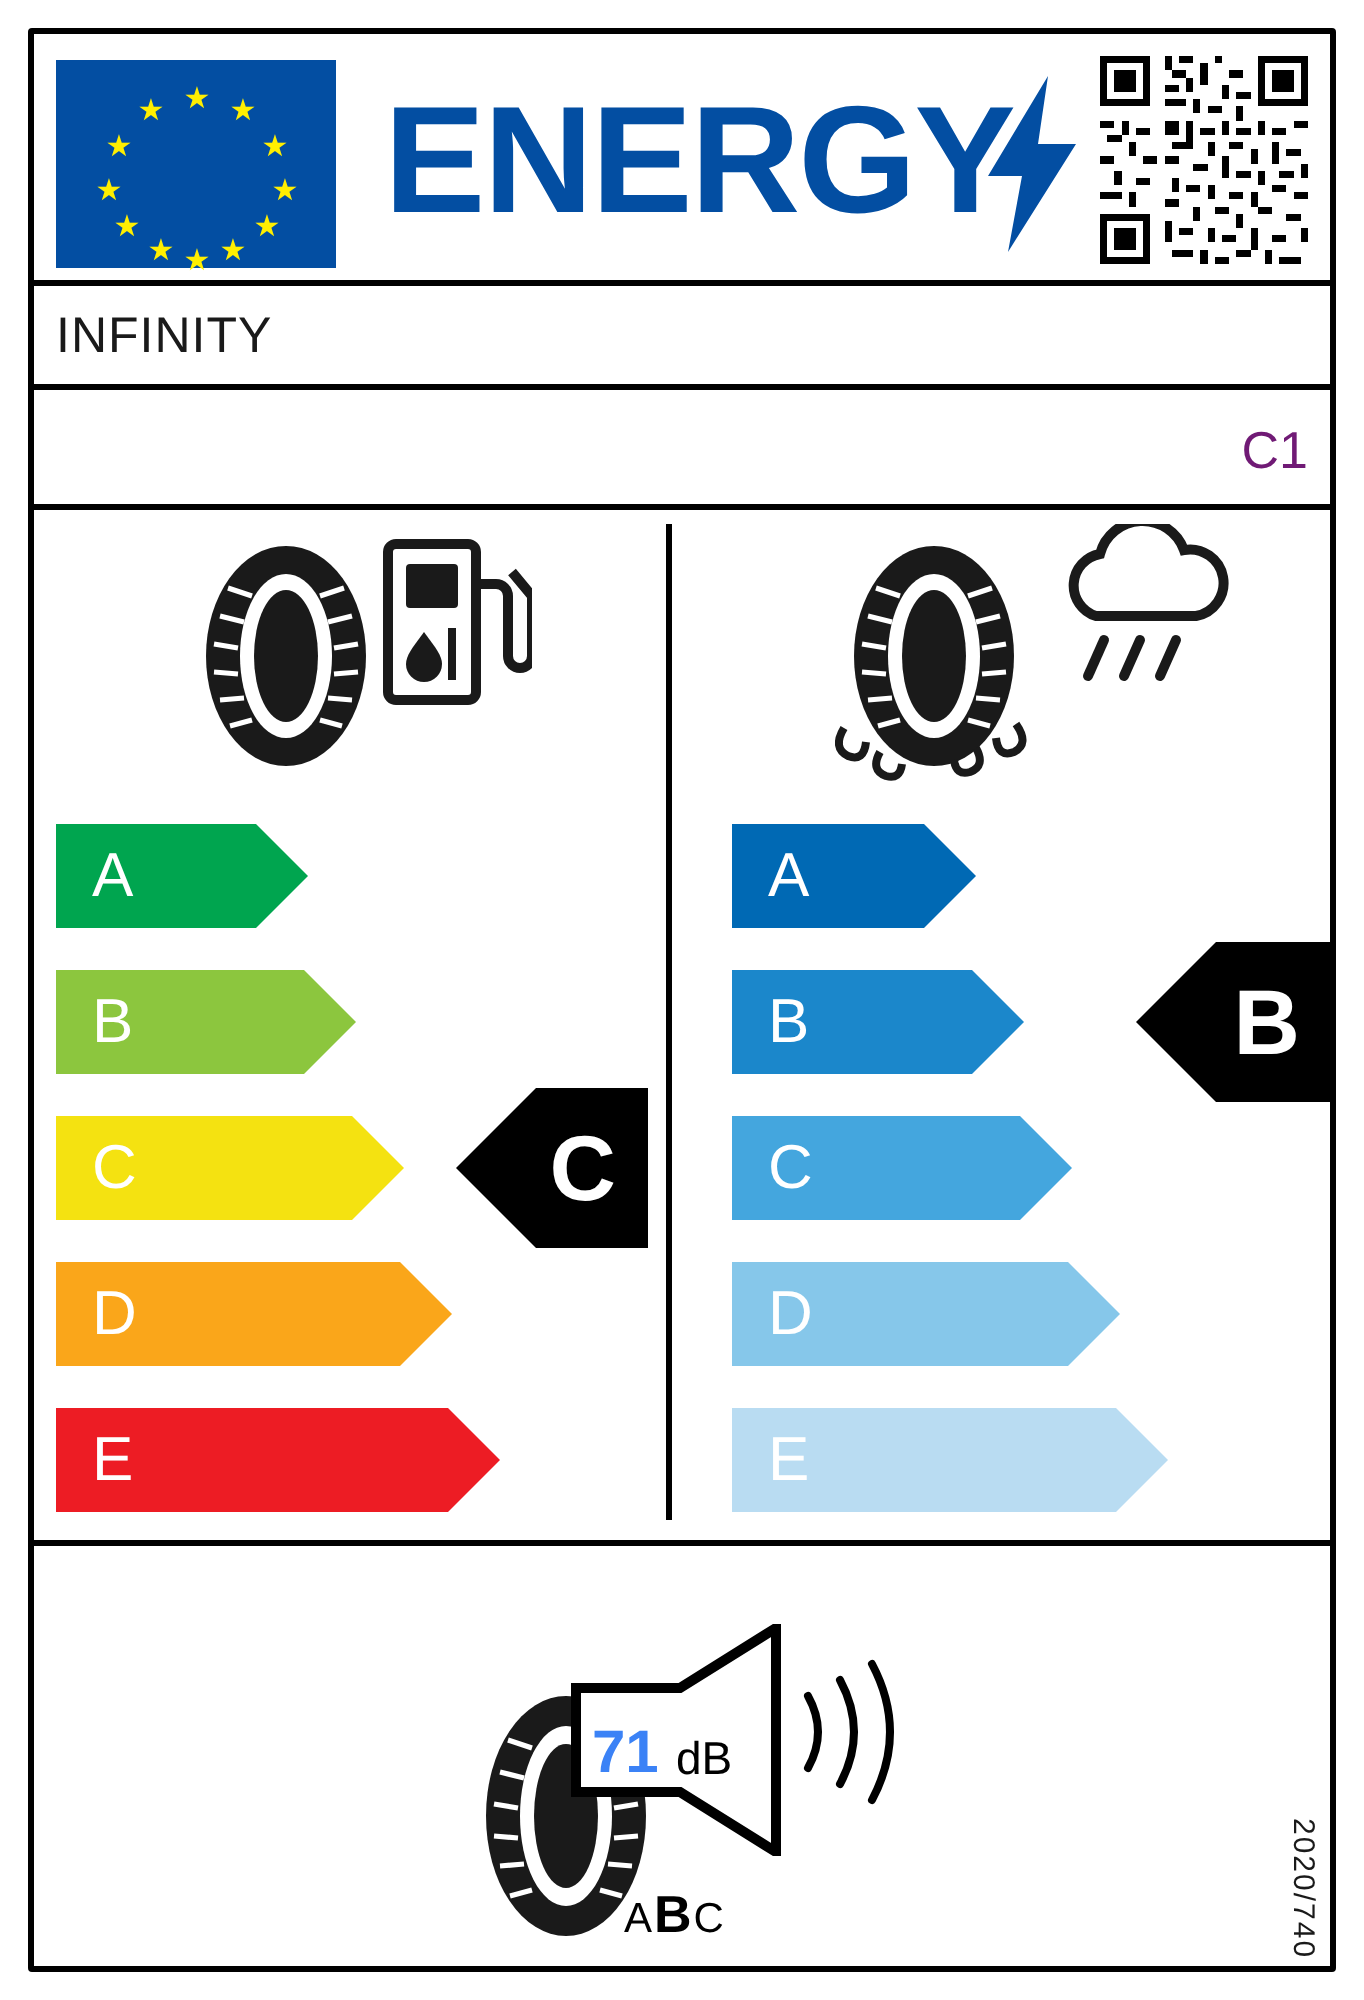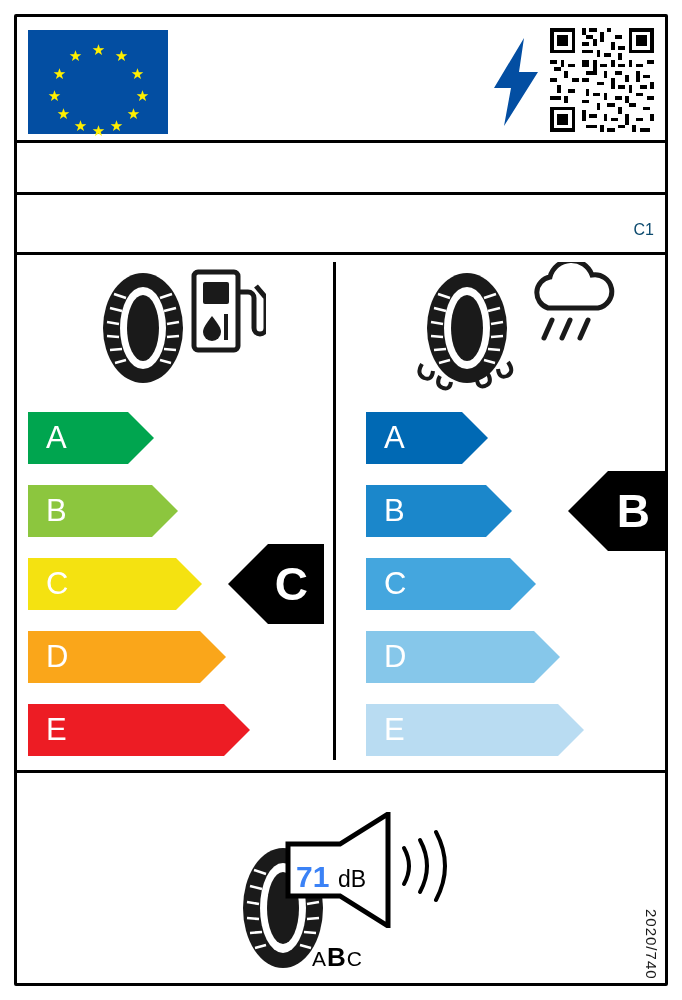--- a/index.html
+++ b/index.html
@@ -72,23 +72,23 @@
     letter-spacing: 0.5px;
   }
   .tyre-size {
     position: absolute;
     left: 28px; top: 206px;
     font-size: 32px;
     color: #1a1a1a;
   }
   .tyre-class {
     position: absolute;
-    right: 28px; top: 221px;
-    font-size: 16px;
-    color: #0c4a6e;
+    right: 28px; top: 210px;
+    font-size: 26px;
+    color: #701a75;
   }
 
   
   .v-divider {
     position: absolute;
     left: 333px; top: 262px;
     width: 3px; height: 498px;
     background: #000;
   }
 
@@ -193,20 +193,21 @@
     <span class="star" style="left:102px; top:36px;">★</span>
     <span class="star" style="left:19px;  top:58px;">★</span>
     <span class="star" style="left:107px; top:58px;">★</span>
     <span class="star" style="left:28px;  top:76px;">★</span>
     <span class="star" style="left:98px;  top:76px;">★</span>
     <span class="star" style="left:45px;  top:88px;">★</span>
     <span class="star" style="left:81px;  top:88px;">★</span>
     <span class="star" style="left:63px;  top:93px;">★</span>
   </div>
 
+  <div class="energy-word">ENERGY</div>
 
   <svg class="bolt" viewBox="0 0 44 88">
     <polygon points="30,0 0,50 17,50 10,88 44,34 25,34" fill="#034ea2"></polygon>
   </svg>
 
   <svg class="qr" viewBox="0 0 29 29" shape-rendering="crispEdges">
     <rect width="29" height="29" fill="#fff"></rect>
     <g fill="#000">
       <rect x="0" y="0" width="7" height="1"></rect>
         <rect x="0" y="6" width="7" height="1"></rect>
@@ -292,20 +293,21 @@
       <rect x="10" y="27" width="3" height="1"></rect>
         <rect x="14" y="27" width="1" height="2"></rect>
       <rect x="16" y="28" width="2" height="1"></rect>
         <rect x="19" y="27" width="2" height="1"></rect>
       <rect x="23" y="27" width="1" height="2"></rect>
         <rect x="25" y="28" width="3" height="1"></rect>
     </g>
   </svg>
 
   <div class="rule" style="left:17px; top:140px; width:648px;"></div>
+  <div class="brand">INFINITY</div>
   <div class="rule" style="left:17px; top:192px; width:648px;"></div>
   <div class="tyre-class">C1</div>
   <div class="rule" style="left:17px; top:252px; width:648px;"></div>
 
   <div class="v-divider"></div>
 
   <svg style="position:absolute;left:88px;top:268px;width:110px;height:120px;" viewBox="0 0 110 120">
     <ellipse cx="55" cy="60" rx="40" ry="55" fill="#1a1a1a"></ellipse>
     <ellipse cx="55" cy="60" rx="23" ry="41" fill="#ffffff"></ellipse>
     <ellipse cx="55" cy="60" rx="16" ry="33" fill="#1a1a1a"></ellipse>

